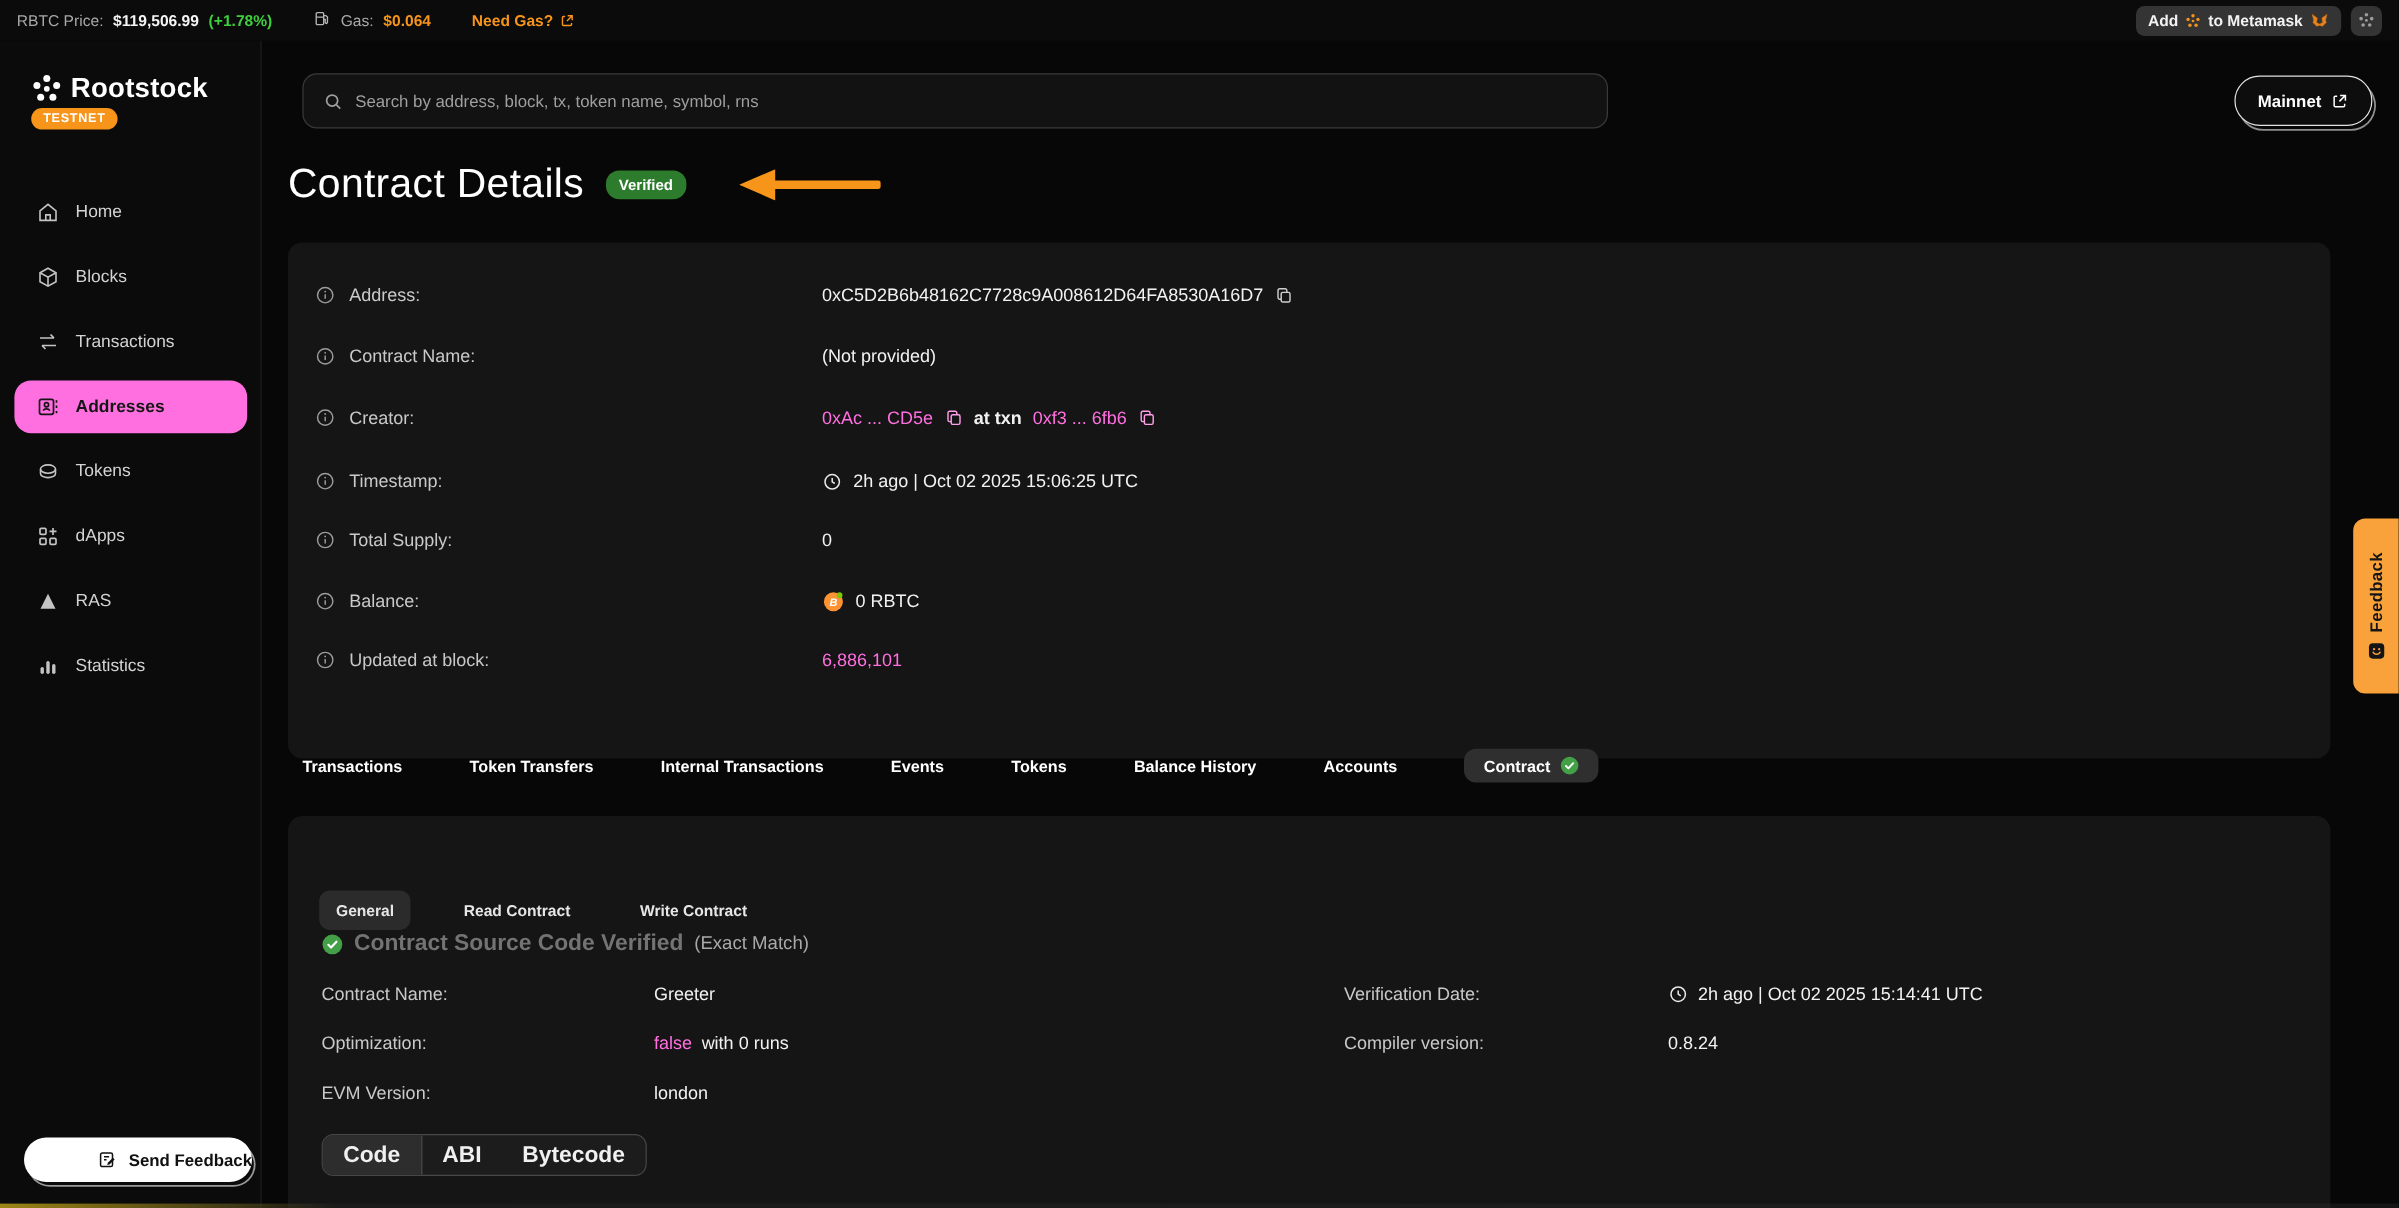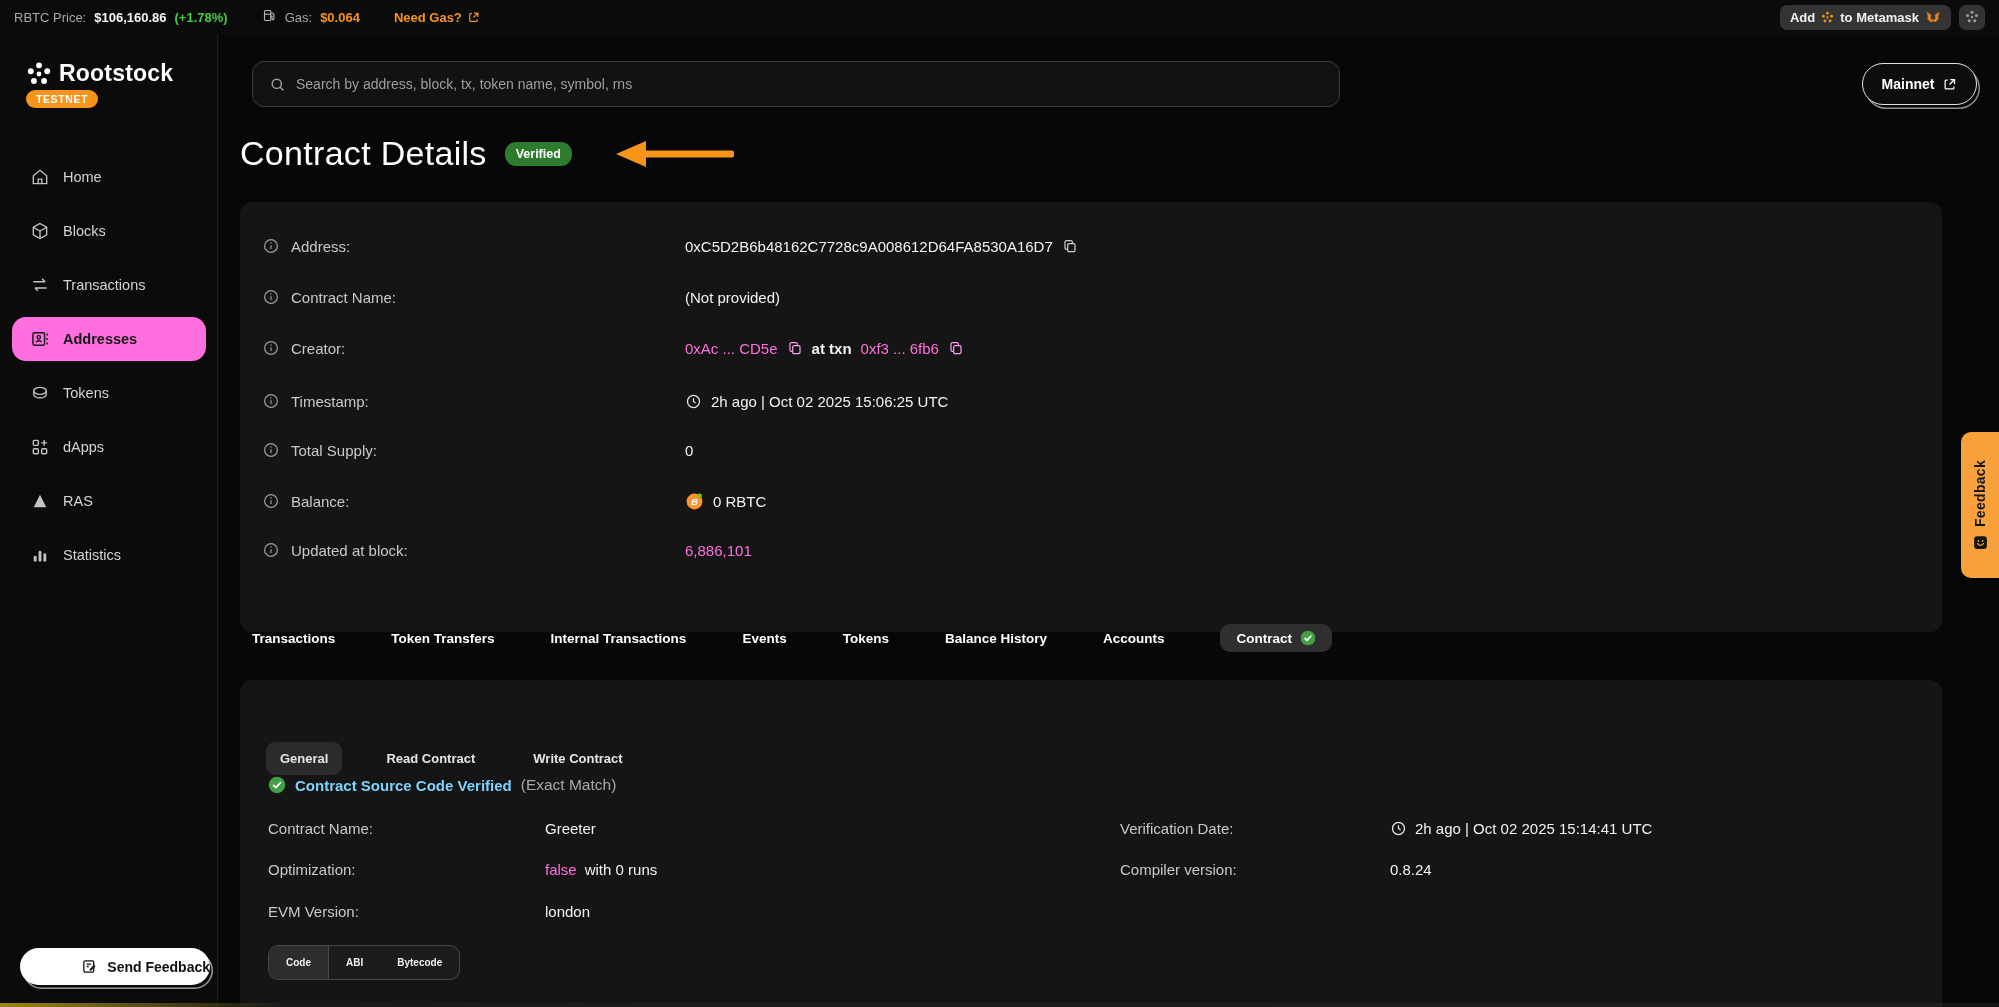--- a/index.html
+++ b/index.html
@@ -79,28 +79,28 @@
           align-items:center; gap:56px; }
   .tab { color:#fff; font-size:13.5px; font-weight:700; cursor:pointer; white-space:nowrap; }
   .tab-pill { background:#2f2f2f; border-radius:10px; height:28px; padding:0 16px;
               display:flex; align-items:center; gap:8px; }
 
   
   .subtabs { position:absolute; left:26px; top:26px; display:flex; align-items:center; gap:30px; }
   .subtab { color:#e6e6e6; font-size:13px; font-weight:700; cursor:pointer; padding:9px 14px;margin-top:36px; }
   .subtab.active { background:#2b2b2b; border-radius:9px; }
   .verified-line { position:absolute; left:28px; top:96px; display:flex; align-items:center; gap:9px; }
-  .vl-title { color:#7dd3fc; font-size:15px; font-weight:700;text-align:center; }
+  .vl-title { color:#737373; font-size:19px; font-weight:700;text-align:center; }
   .vl-note { color:#a9a9a9; font-size:15.5px; }
   .frow { position:absolute; height:22px; display:flex; align-items:center; }
   .flabel { color:#c9c9c9; font-size:15px; }
   .fvalue { color:#f2f2f2; font-size:15px; display:flex; align-items:center; gap:8px; }
   .seg { position:absolute; left:28px; top:265px; height:35px; display:flex; align-items:stretch;
          border:1px solid #474747; border-radius:10px; overflow:hidden; background:#1c1c1c; }
-  .seg-item { display:flex; align-items:center; padding:0 17px; color:#f0f0f0; font-size:10px;
+  .seg-item { display:flex; align-items:center; padding:0 17px; color:#f0f0f0; font-size:19px;
               font-weight:700; cursor:pointer; }
   .seg-item.active { background:#2d2d2d; border-right:1px solid #474747; }
 
   
   .feedback-tab { position:absolute; right:0; top:432px; width:38px; height:146px;
                   background:#f9a23b; border-radius:10px 0 0 10px; display:flex;
                   flex-direction:column; align-items:center; justify-content:center; gap:7px;
                   cursor:pointer; }
   .vtext { writing-mode:vertical-rl; transform:rotate(180deg); color:#151515; font-size:14px;
            font-weight:700; letter-spacing:.3px; }
@@ -109,21 +109,21 @@
                  background:linear-gradient(90deg, rgba(183,155,23,.85), rgba(32,32,32,.5) 14%, rgba(48,48,48,.35)); }
 </style>
 </head>
 <body>
 
 <div class="app">
 
   <div class="topbar">
     <div class="tb-left">
       <span class="muted">RBTC Price:</span>
-      <span class="strong">$106,160.86</span>
+      <span class="strong">$119,506.99</span>
       <span class="green">(+1.78%)</span>
       <span class="tb-gap"></span>
       <span>
         <svg width="15" height="15" viewBox="0 0 24 24" fill="none" stroke="#b5b5b5" stroke-width="1.8">
           <rect x="4" y="4" width="10" height="16" rx="1.5"></rect>
             <path d="M4 10h10"></path>
           <path d="M14 8h3l2 2v7a1.5 1.5 0 0 1-3 0v-4h-2"></path>
         </svg>
       </span>
       <span class="muted">Gas:</span>

